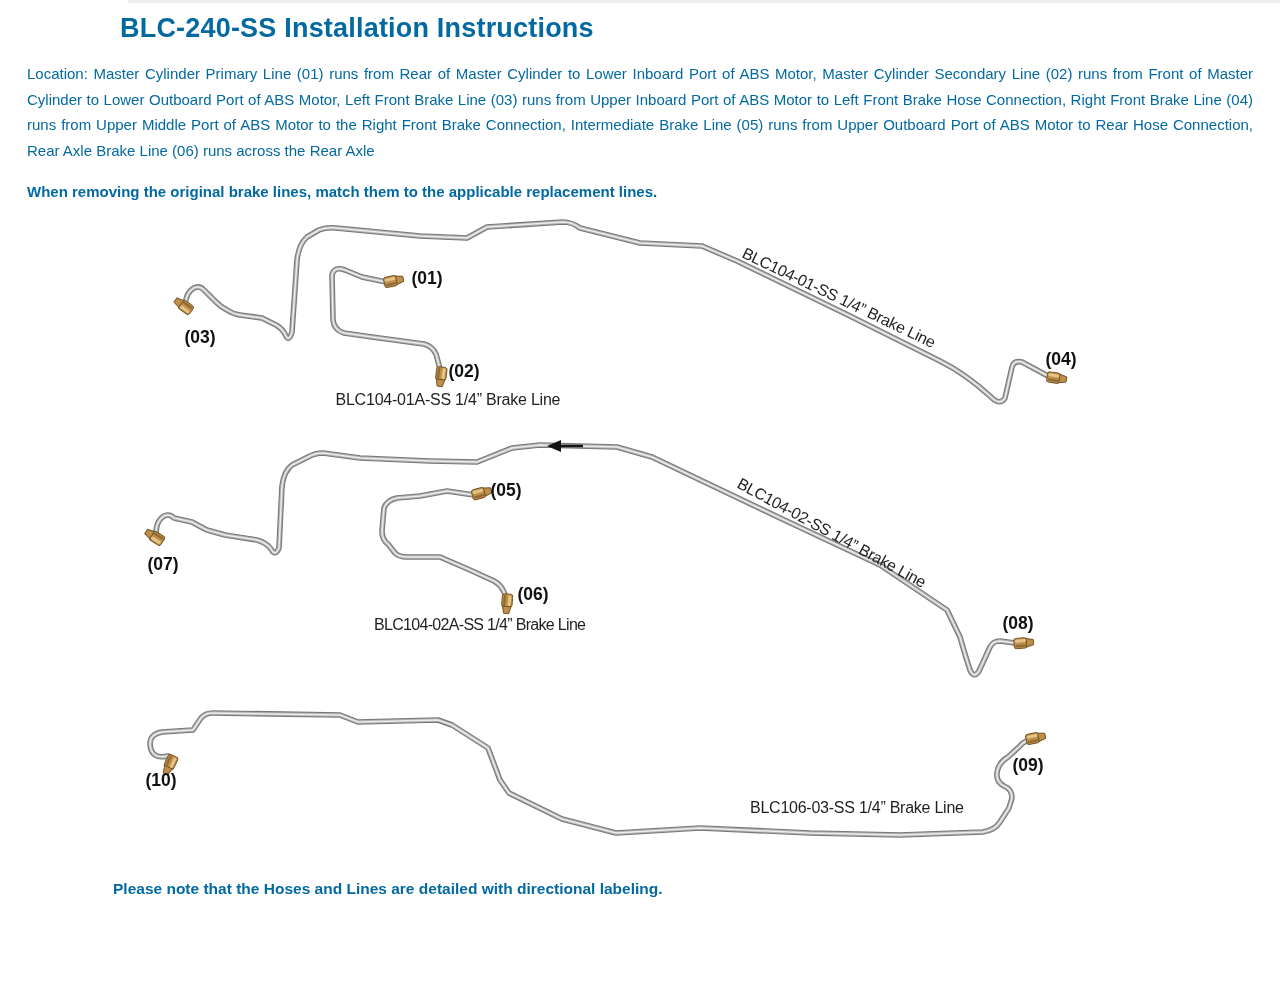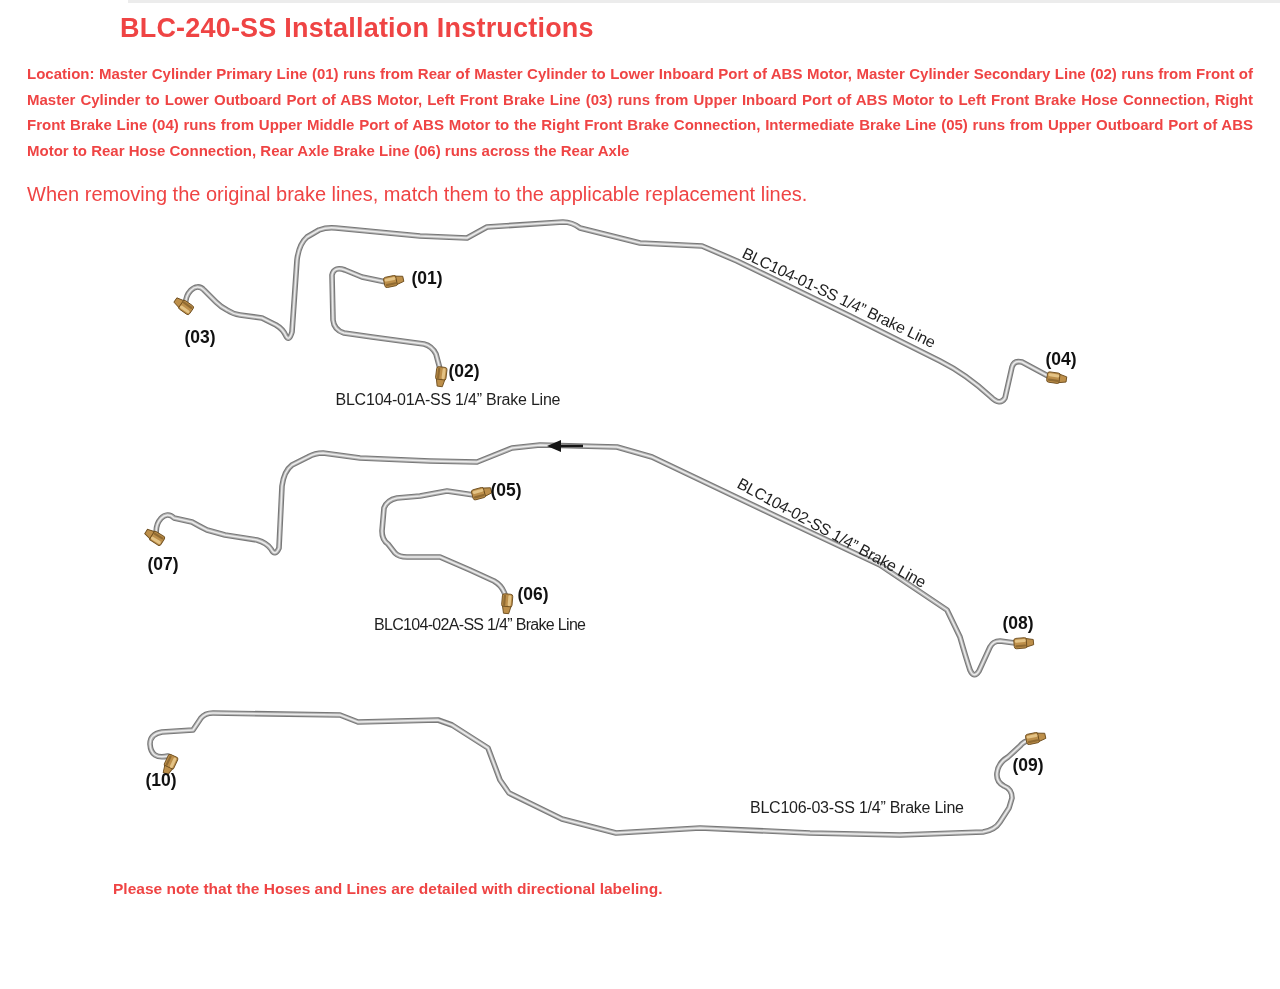--- a/index.html
+++ b/index.html
@@ -1,28 +1,28 @@
 <!DOCTYPE html>
 <html style="--tube-outer: #787878; --tube-mid: #b0b0b0; --tube-inner: #ebebeb; --fitting-body: #bd8f4a; --fitting-dark: #6e4e1f; --fitting-highlight: #e8c98c; --arrow: #151515; --text: #111111;"><head>
 <meta charset="utf-8">
 <style>
   html,body{margin:0;padding:0;background:#ffffff;}
   .page{
     position:relative;width:1280px;height:989px;background:#ffffff;
-    font-family:"Liberation Sans",sans-serif;color:#ef4444;overflow:hidden;
+    font-family:"Liberation Sans",sans-serif;color:#0369a1;overflow:hidden;
   }
   .top-strip{position:absolute;left:128px;top:0;width:1152px;height:3px;background:#ececec;}
   .doc-title{
     position:absolute;left:120px;top:13px;font-size:27px;font-weight:bold;letter-spacing:.2px;white-space:nowrap;
   }
   .intro-paragraph{
     position:absolute;left:27px;top:61px;width:1226px;
-    font-size:15px;font-weight:bold;line-height:25.5px;text-align:justify;
+    font-size:15px;font-weight:normal;line-height:25.5px;text-align:justify;
   }
-  .match-note{position:absolute;left:27px;top:183px;font-size:20px;font-weight:normal;white-space:nowrap;}
+  .match-note{position:absolute;left:27px;top:183px;font-size:15px;font-weight:bold;white-space:nowrap;}
   .footer-notes{position:absolute;left:113px;top:876px;font-size:15.5px;font-weight:bold;line-height:26px;}
   .diagram-svg{position:absolute;left:0;top:215px;}
   .tube-outer{fill:none;stroke:var(--tube-outer,#787878);stroke-width:5.6;stroke-linecap:round;stroke-linejoin:round;}
   .tube-mid{fill:none;stroke:var(--tube-mid,#b0b0b0);stroke-width:3.4;stroke-linecap:round;stroke-linejoin:round;}
   .tube-inner{fill:none;stroke:var(--tube-inner,#ebebeb);stroke-width:1.5;stroke-linecap:round;stroke-linejoin:round;}
   .callout{font-size:17.5px;font-weight:bold;fill:var(--text,#111);text-anchor:middle;}
   .part-label{font-size:16px;fill:#1f1f1f;}
   .part-label.mid{text-anchor:middle;}
   .fit-body{fill:var(--fitting-body,#bd8f4a);stroke:var(--fitting-dark,#6e4e1f);stroke-width:.9;}
   .fit-hi{fill:var(--fitting-highlight,#e8c98c);opacity:.9;}

